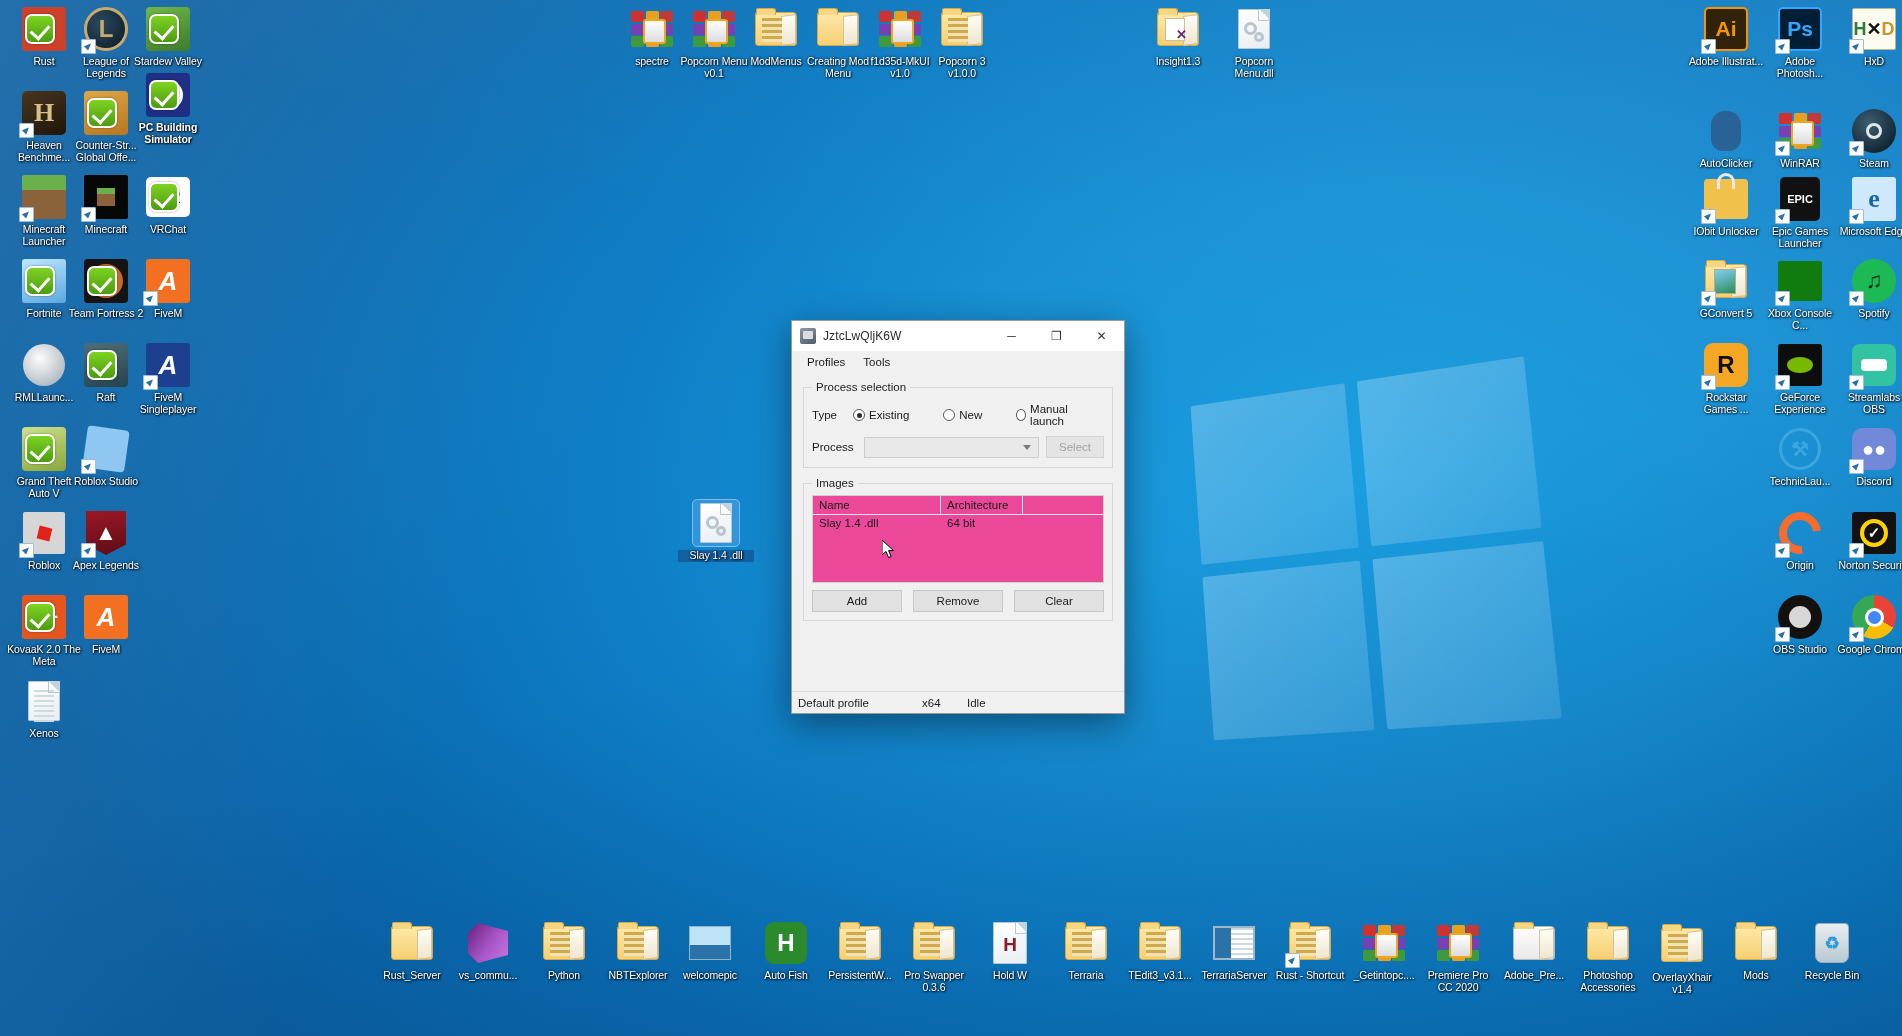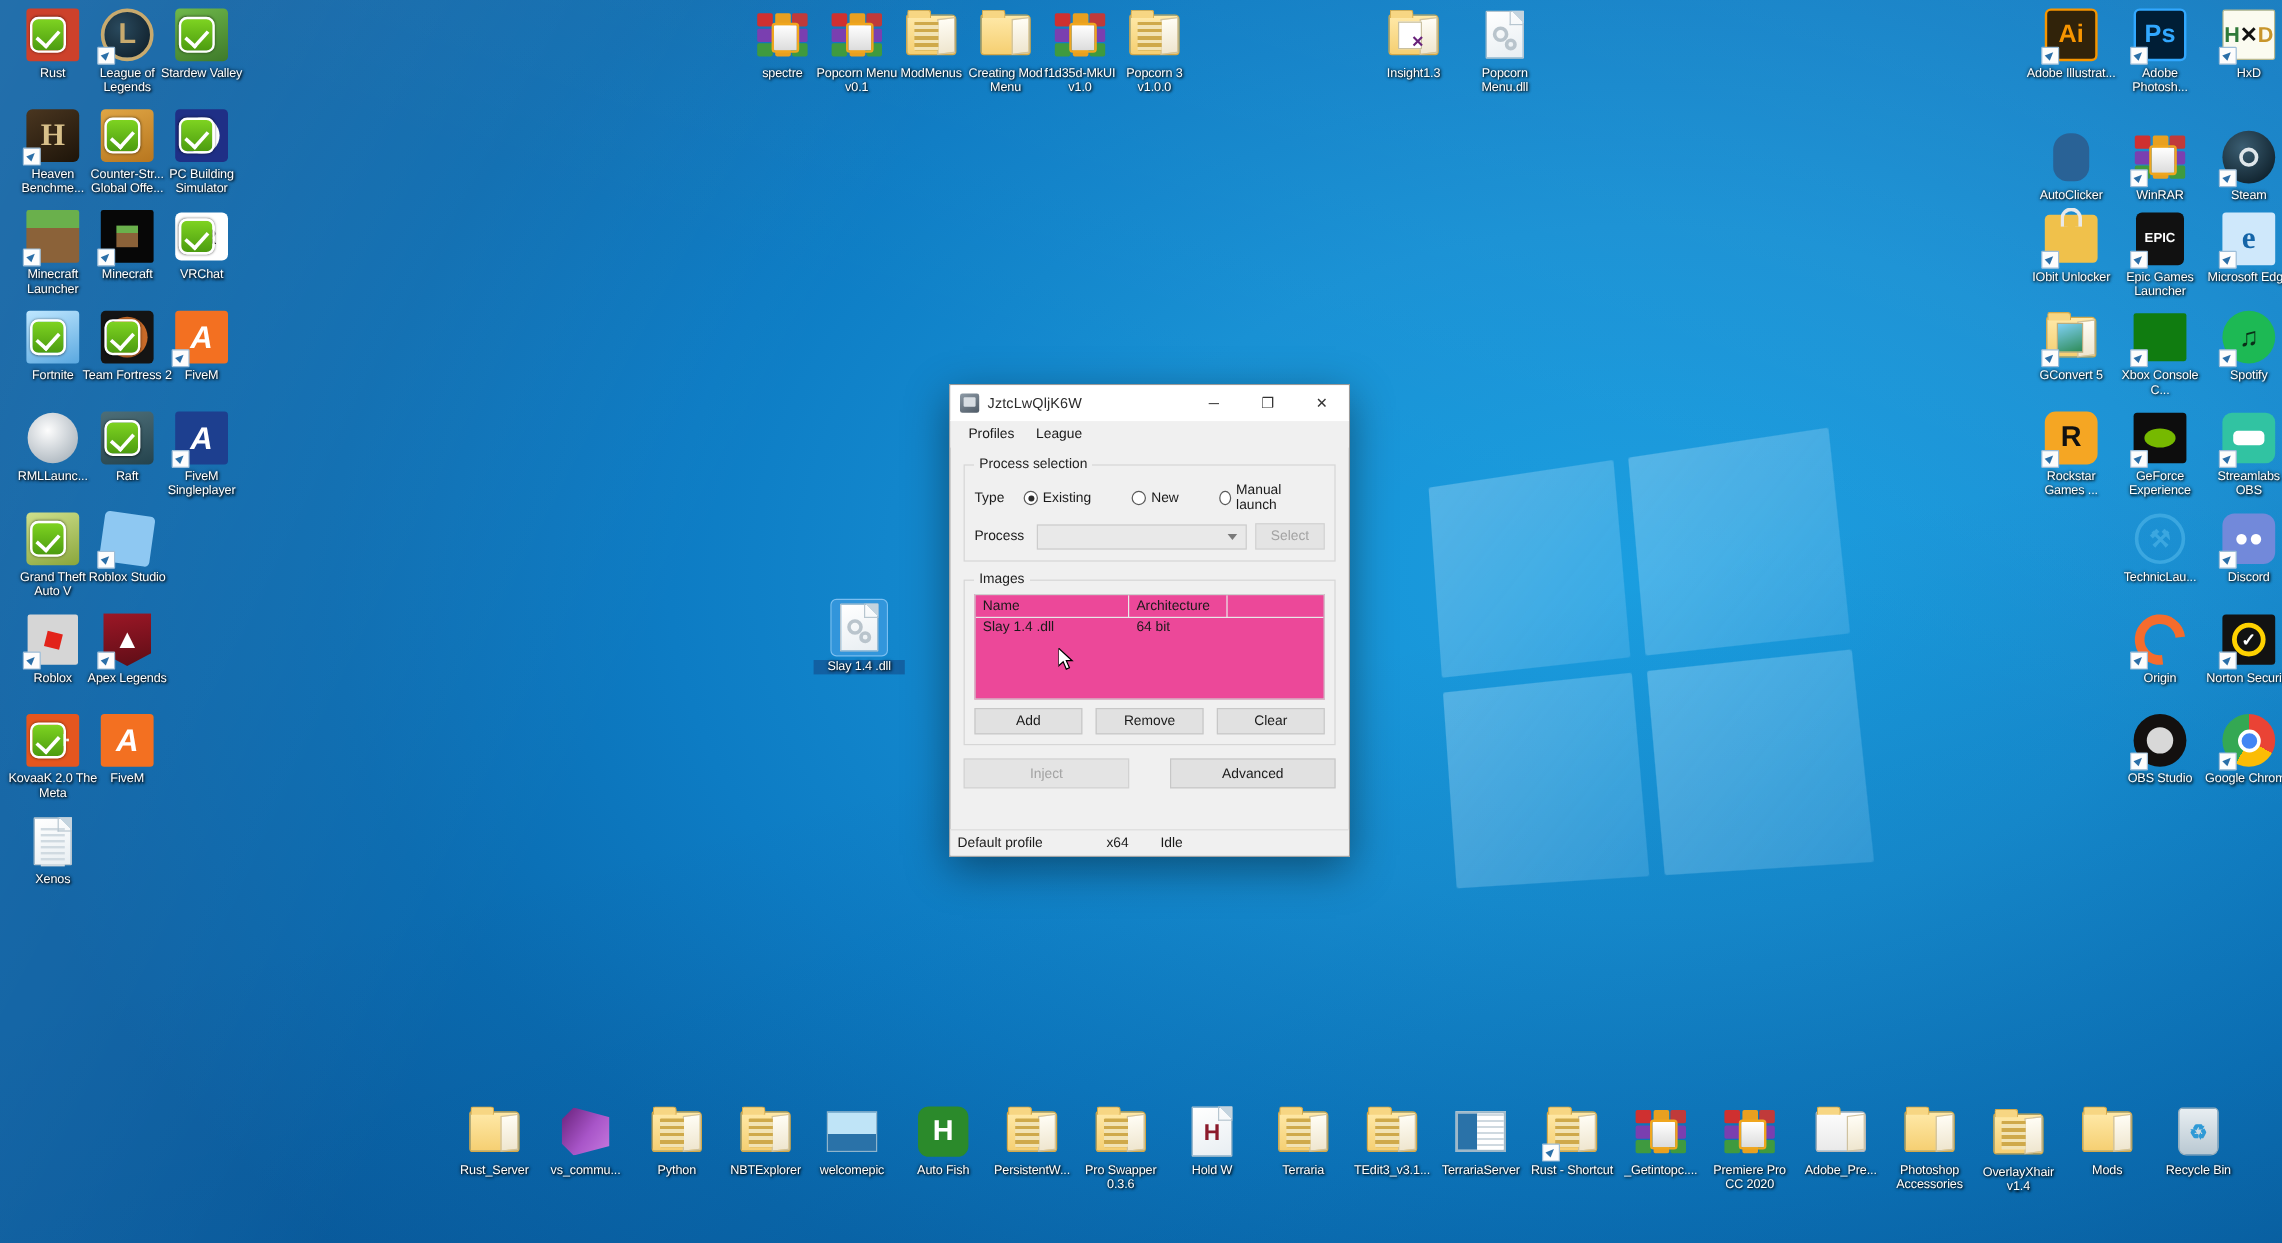--- a/index.html
+++ b/index.html
@@ -377,21 +377,21 @@
         </div>
         <div class="lbl">Heaven Benchme...</div>
       </div>
       <div class="icon" style="left: 68px; top: 90px;">
         <div class="glyph">
           <div style="width:44px;height:44px;background:linear-gradient(160deg,#e0a645,#b7761f);border-radius:4px;"></div>
           <span class="badge-check"></span>
         </div>
         <div class="lbl">Counter-Str... Global Offe...</div>
       </div>
-      <div class="icon" style="left: 130px; top: 90px;">
+      <div class="icon" style="left: 130px; top: 72px; font-weight: bold;">
         <div class="glyph">
           <div style="width:44px;height:44px;background:#1f2f86;border-radius:4px;display:flex;align-items:center;justify-content:center;">
             <div style="width:30px;height:30px;border-radius:50%;background:#fff;"></div>
           </div>
           <span class="badge-check"></span>
         </div>
         <div class="lbl">PC Building Simulator</div>
       </div>
       <div class="icon" style="left: 6px; top: 174px;">
         <div class="glyph">
@@ -977,21 +977,21 @@
     <div id="titlebar">
       <div class="ticon"></div>
       <div class="ttext">JztcLwQljK6W</div>
       <div class="wbtn">─</div>
       <div class="wbtn">❐</div>
       <div class="wbtn close">✕</div>
     </div>
 
     <div id="menubar">
       <span>Profiles</span>
-      <span>League</span>
+      <span>Tools</span>
     </div>
 
     <div class="body">
 
       <fieldset>
         <legend>Process selection</legend>
 
         <div class="row">
           <div class="lab">Type</div>
           <label class="radio on">
@@ -1034,24 +1034,20 @@
         </div>
 
         <div class="btnrow">
           <div class="btn">Add</div>
           <div class="btn">Remove</div>
           <div class="btn">Clear</div>
         </div>
       </fieldset>
     </div>
 
-    <div class="bigrow">
-      <div class="btn disabled">Inject</div>
-      <div class="btn">Advanced</div>
-    </div>
 
     <div id="statusbar">
       <div class="s1">Default profile</div>
       <div class="s2">x64</div>
       <div class="s3">Idle</div>
     </div>
   </div>
 
   <svg id="cursor" viewBox="0 0 14 20">
     <polygon points="0,0 0,15 4,11.5 6.6,17.6 9.2,16.5 6.6,10.6 11.5,10.6" fill="#ffffff" stroke="#000000" stroke-width="1"></polygon>

